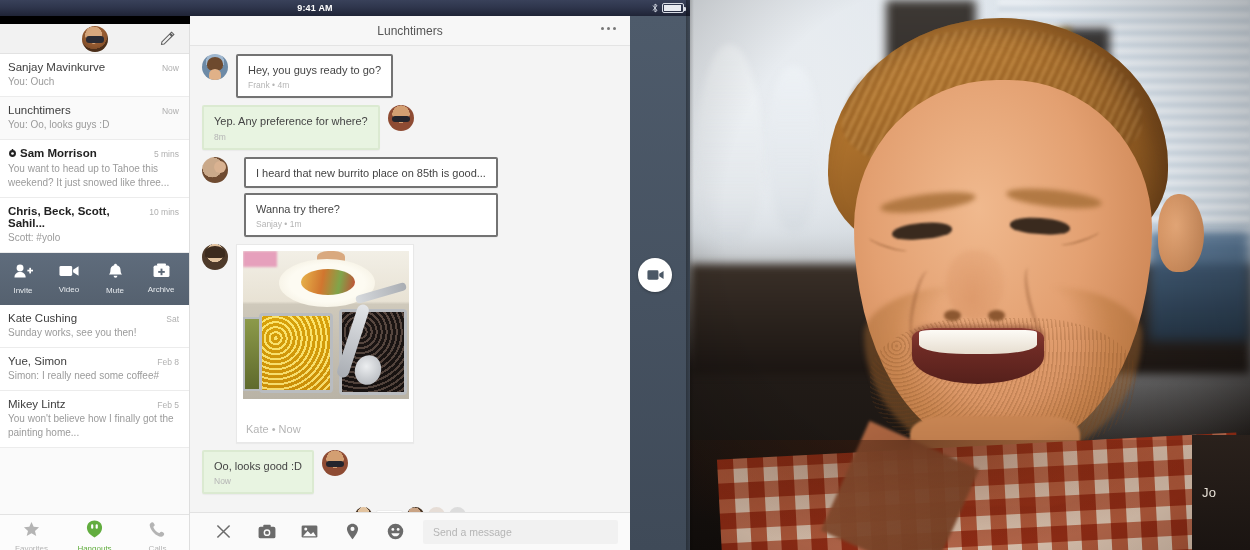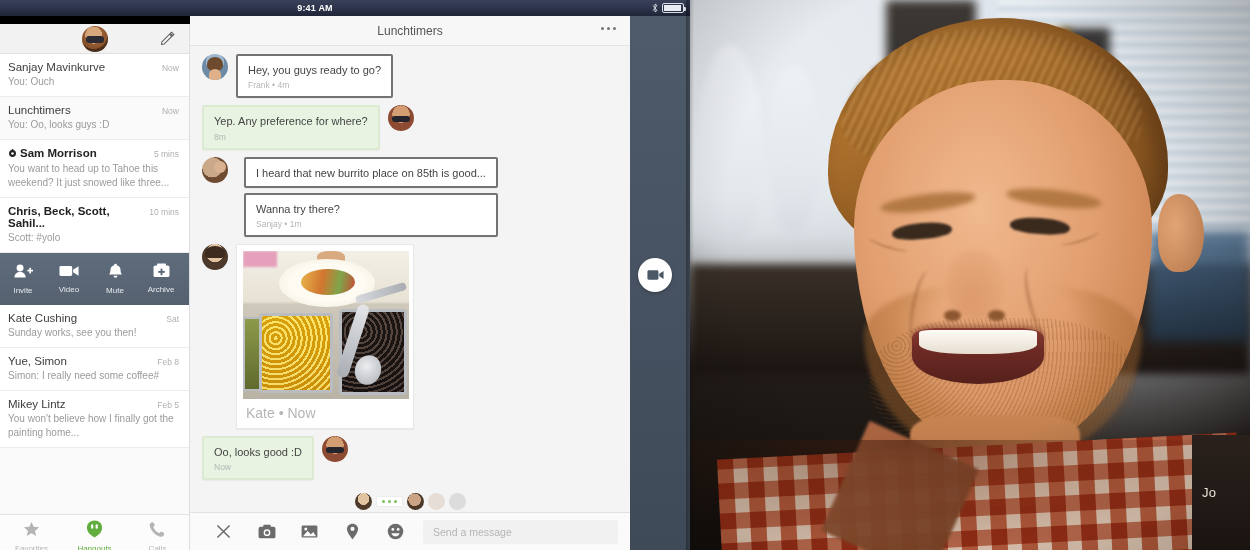--- a/index.html
+++ b/index.html
@@ -286,21 +286,21 @@
   .ph-tray-black::after { content:""; position:absolute; inset:0;
     background: repeating-radial-gradient(circle at 30% 25%, rgba(110,90,80,.6) 0 2px, rgba(20,15,14,.8) 2px 5px); }
   .ph-tray-left { position: absolute; left: 0; top: 66px; width: 18px; height: 74px;
     background: linear-gradient(180deg,#8c9a4a,#5f6a2d); border: 2px solid #b9bcc0; }
   .ph-spoon { position: absolute; left: 104px; top: 52px; width: 12px; height: 76px;
     background: linear-gradient(180deg,#e3e5e8,#a9adb3); border-radius: 6px; transform: rotate(18deg); }
   .ph-spoon-head { position: absolute; left: 112px; top: 104px; width: 26px; height: 30px;
     background: radial-gradient(circle at 40% 40%, #eceef0, #a9adb3); border-radius: 50%; transform: rotate(18deg); }
   .ph-spoon2 { position: absolute; left: 112px; top: 38px; width: 52px; height: 8px;
     background: linear-gradient(90deg,#d7dadd,#a9adb3); border-radius: 4px; transform: rotate(-16deg); }
-  .photo-meta { font-size: 14px; color: #b5b5b5; padding: 6px 2px 7px 3px; }
+  .photo-meta { font-size: 11px; color: #b5b5b5; padding: 24px 2px 7px 3px; }
 
   .presence {
     display: flex; align-items: center; justify-content: center; gap: 4px;
     padding: 6px 0 7px 0;
   }
   .p-av { width: 17px; height: 17px; border-radius: 50%; }
   .p-av.kate { background: radial-gradient(circle at 50% 35%, #e2c39f 0 42%, #4e3a2a 43% 100%); }
   .p-av.sanjay { background: radial-gradient(circle at 45% 40%, #c9a384 0 45%, #4b3726 46% 100%); }
   .p-av.ghost1 { background: #e6ddd6; }
   .p-av.ghost2 { background: #dcdcdc; }

